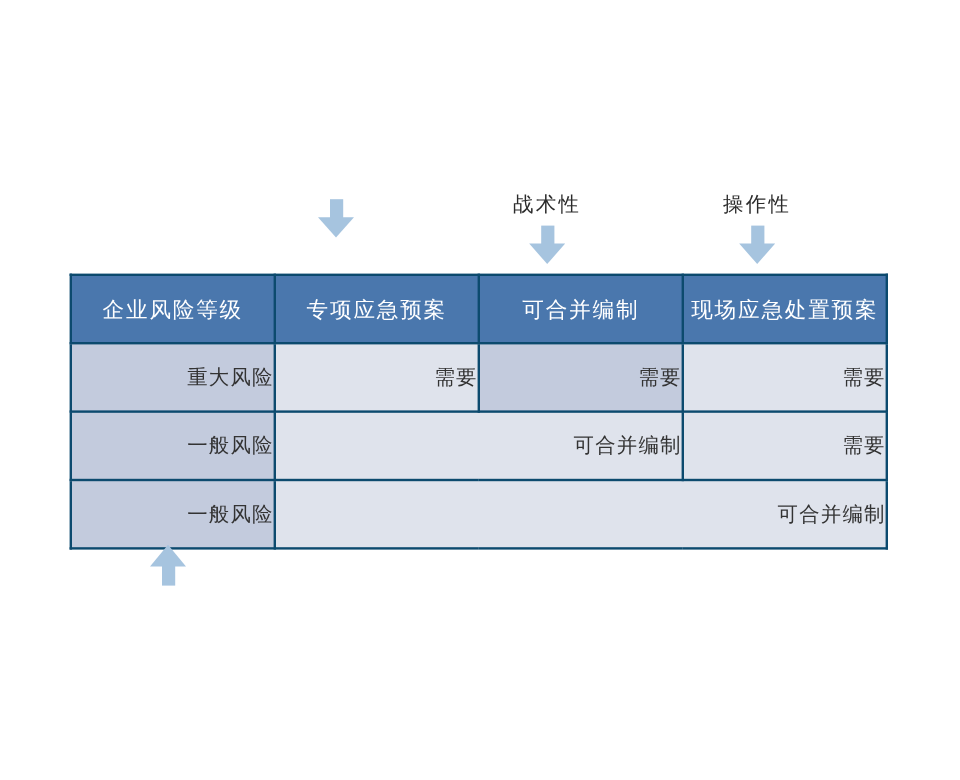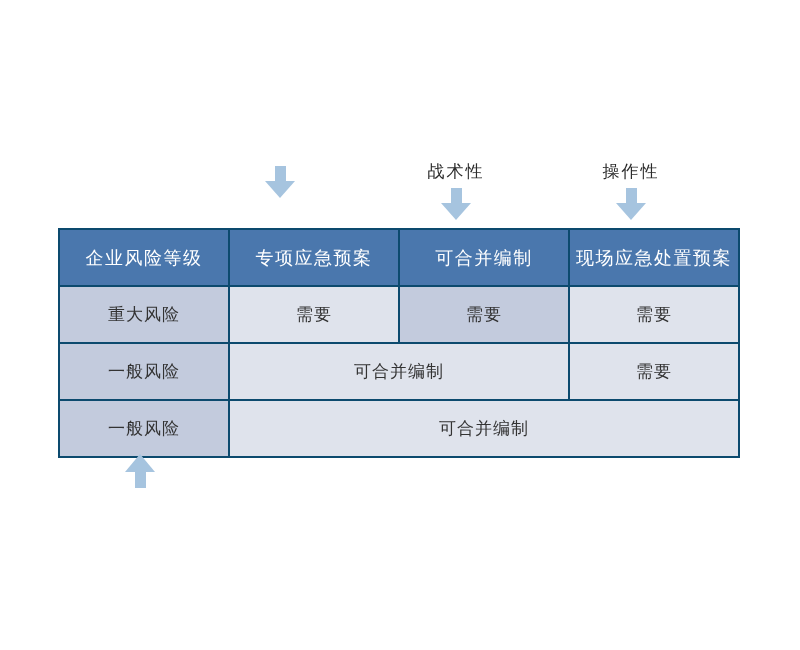--- a/index.html
+++ b/index.html
@@ -118,20 +118,21 @@
   }
   #risk-table tr.header-row td {
     height: 55px;
     background: #4a77ad;
     color: #ffffff;
     font-size: 18px;
     letter-spacing: 1.5px;
   }
   #risk-table tr.body-row td {
     height: 55px;
+    text-align: right;
   }
   td.col-head {
     background: #c3cbdd;
   }
   td.cell-light {
     background: #dfe3ec;
   }
   td.cell-dark {
     background: #c3cbdd;
   }

